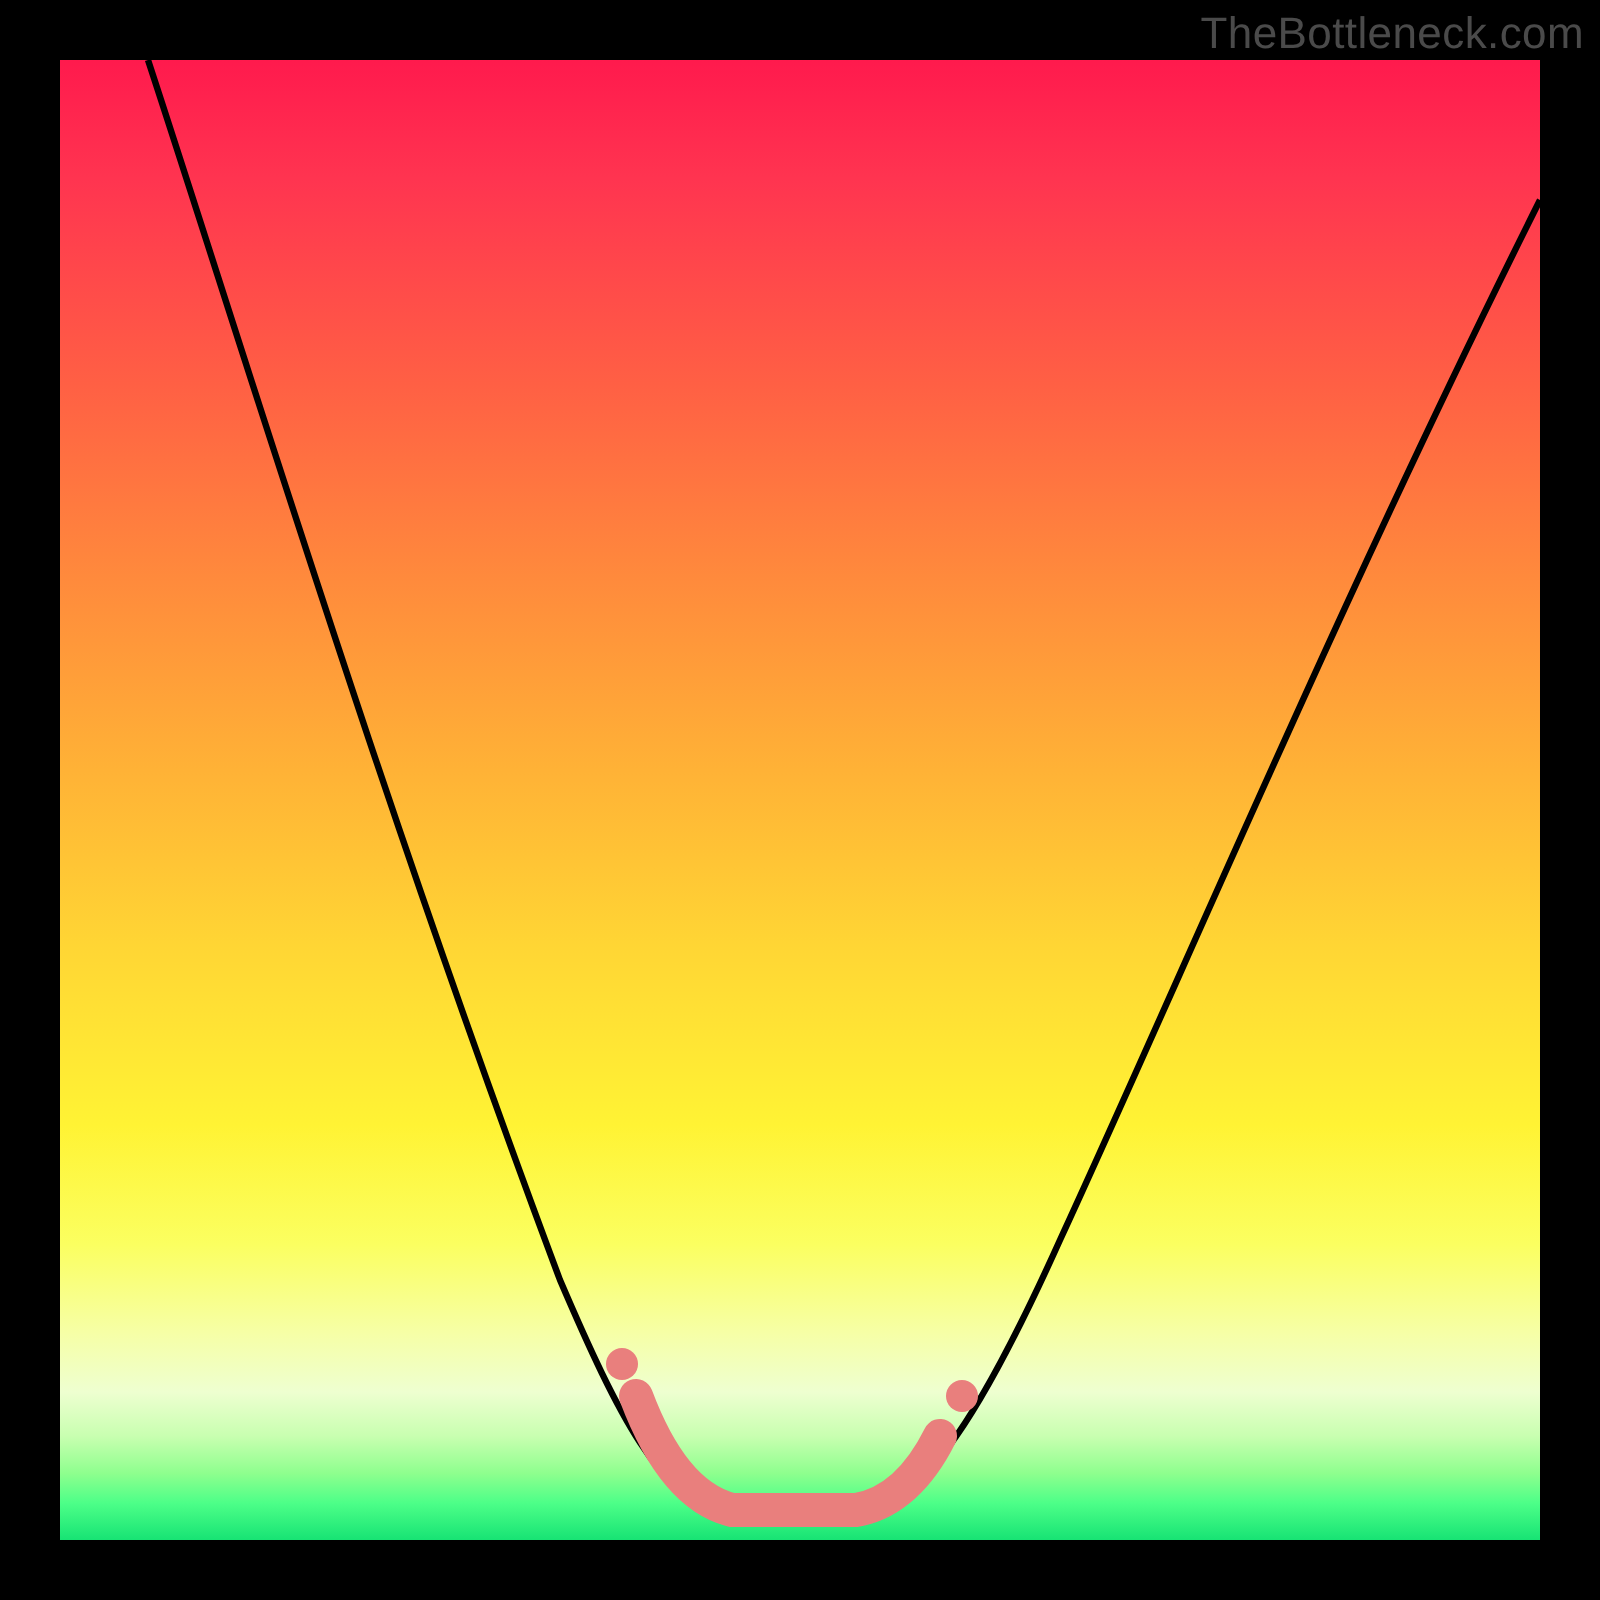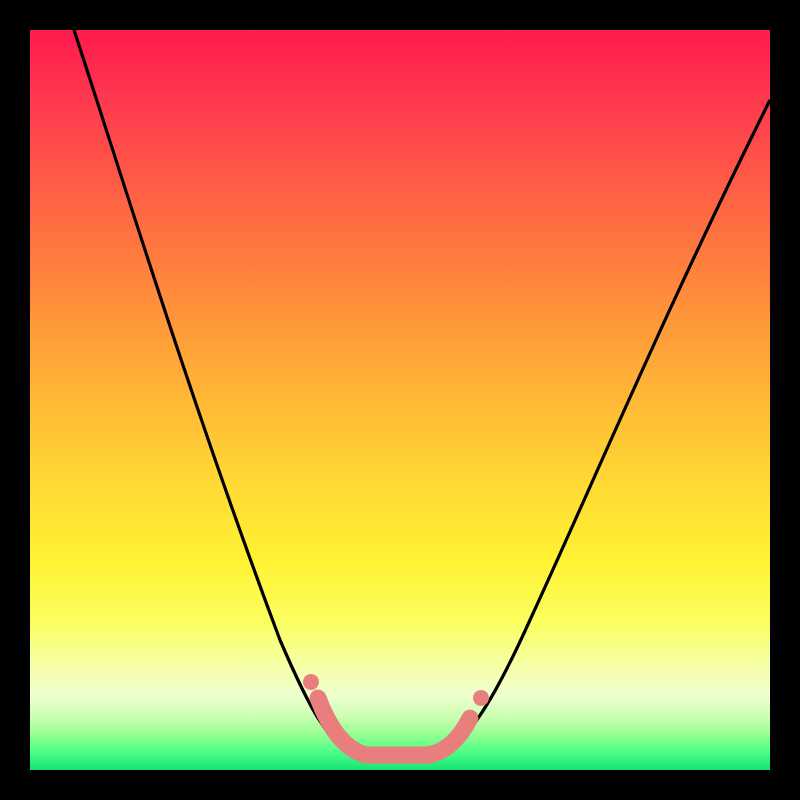--- a/index.html
+++ b/index.html
@@ -80,13 +80,14 @@
 
     <path d="M 288 668
              C 300 700, 316 720, 336 725
              L 398 725
              C 416 722, 430 708, 440 688" fill="none" stroke="#e97f7d" stroke-width="17" stroke-linecap="round"></path>
 
     <circle cx="281" cy="652" r="8" fill="#e97f7d"></circle>
     <circle cx="451" cy="668" r="8" fill="#e97f7d"></circle>
   </svg>
 
+  <div class="watermark">TheBottleneck.com</div>
 </div>
 
 </body></html>

